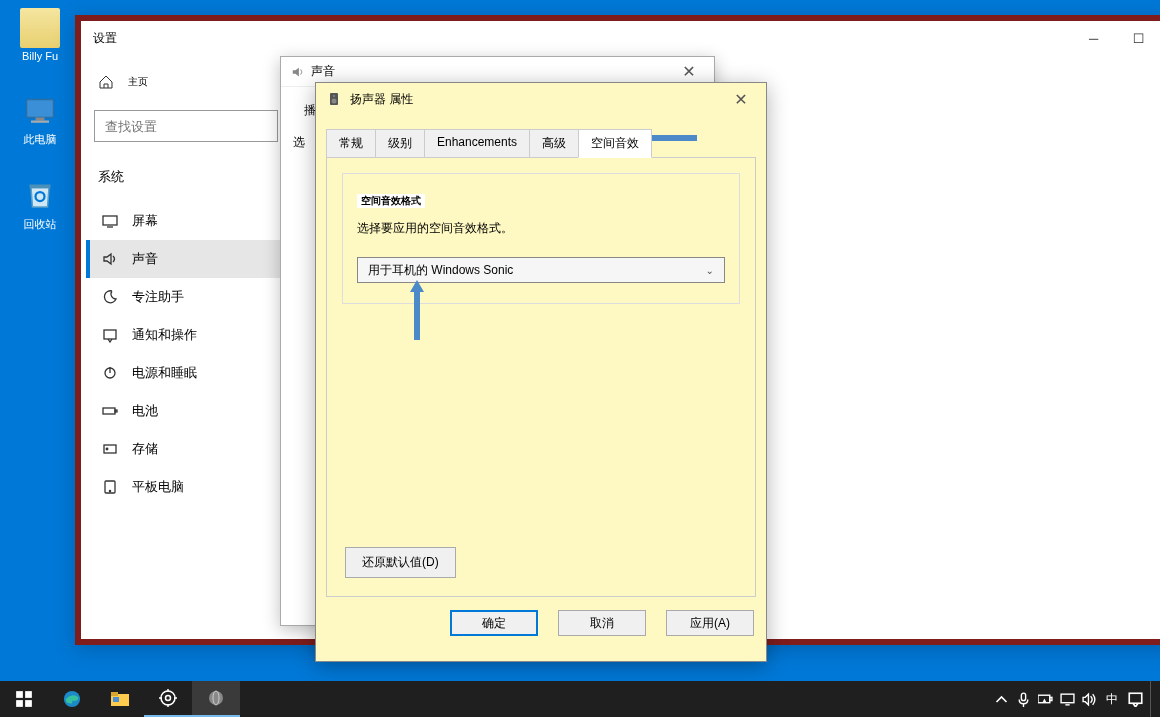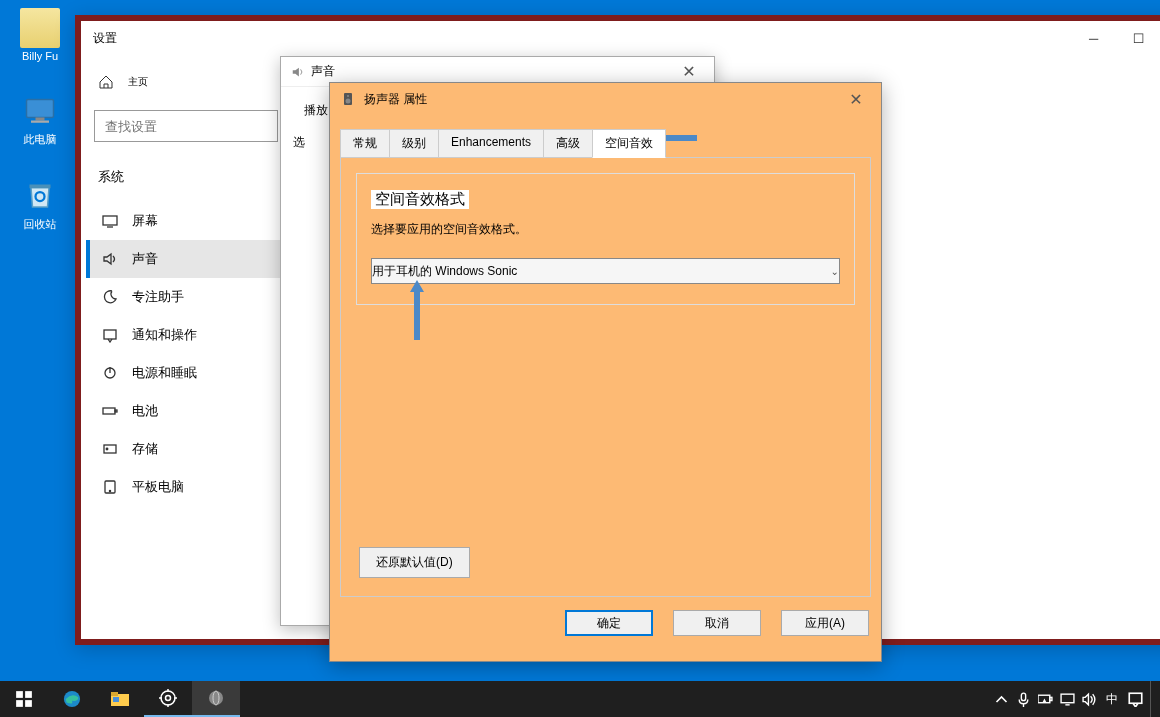--- a/index.html
+++ b/index.html
@@ -34,32 +34,32 @@
 
 .sound-dialog { position: absolute; left: 280px; top: 56px; width: 435px; height: 570px; background: white; border: 1px solid #aaa; box-shadow: 0 4px 16px rgba(0,0,0,0.25); }
 .sound-titlebar { height: 30px; display: flex; align-items: center; padding: 0 10px; border-bottom: 1px solid #eee; font-size: 12px; }
 .sound-titlebar svg { width: 14px; height: 14px; margin-right: 6px; }
 .sound-titlebar .spacer { flex: 1; }
 .close-x { width: 30px; text-align: center; font-size: 16px; color: #555; }
 .sound-tabs { display: flex; padding: 10px 12px 0; font-size: 12px; }
 .sound-tabs .tab { padding: 4px 10px; border: 1px solid transparent; }
 
 
-.speaker-dialog { position: absolute; left: 329px; top: 82px; width: 553px; height: 580px; background: #fdba74; border: 1px solid #888; box-shadow: 0 4px 20px rgba(0,0,0,0.3); }
+.speaker-dialog { position: absolute; left: 315px; top: 82px; width: 452px; height: 580px; background: #fef9c3; border: 1px solid #888; box-shadow: 0 4px 20px rgba(0,0,0,0.3); }
 .speaker-titlebar { height: 32px; display: flex; align-items: center; padding: 0 10px; font-size: 12px; }
 .speaker-titlebar svg { width: 16px; height: 16px; margin-right: 8px; }
 .speaker-titlebar .spacer { flex: 1; }
 .speaker-tabs { display: flex; padding: 14px 10px 0 10px; font-size: 12px; border-bottom: 0; }
 .speaker-tabs .tab { padding: 5px 12px; border: 1px solid transparent; border-bottom: none; background: #f0f0f0; border-color: #ccc; margin-right: -1px; }
 .speaker-tabs .tab.active { background: white; border-bottom: 1px solid white; position: relative; z-index: 2; }
 .speaker-content { border: 1px solid #ccc; margin: 0 10px 0 10px; padding: 15px; position: relative; top: -1px; height: 440px; }
 .fieldset { border: 1px solid #ddd; padding: 16px 14px 20px; }
-.fieldset-legend { font-size: 15px; margin: -24px 17px 12px 0; background: white; display: inline-block; padding: 0 4px; }
+.fieldset-legend { font-size: 10px; margin: -24px 17px 12px 0; background: white; display: inline-block; padding: 0 4px; font-weight: bold; }
 .fieldset-desc { font-size: 12px; margin-bottom: 20px; }
-.combo { display: flex; align-items: center; border: 1px solid #888; height: 26px; padding: 0 0; font-size: 12px; background: #f6f6f6; }
+.combo { display: flex; align-items: center; border: 1px solid #888; height: 26px; padding: 0 10px; font-size: 12px; background: #f6f6f6; }
 .combo .spacer { flex: 1; }
 .combo .chev { font-size: 10px; color: #555; }
 .restore-btn { border: 1px solid #aaa; background: #f0f0f0; padding: 6px 16px; font-size: 12px; position: absolute; bottom: 18px; left: 18px; }
 .dialog-buttons { display: flex; justify-content: flex-end; gap: 20px; padding: 12px; }
 .dlg-btn { width: 88px; height: 26px; border: 1px solid #aaa; background: #f0f0f0; font-size: 12px; display: flex; align-items: center; justify-content: center; }
 .dlg-btn.primary { border: 2px solid #0078d7; }
 
 
 .arrow { position: absolute; fill: #4b89c8; }
 .arrow-1 { left: 627px; top: 128px; }

